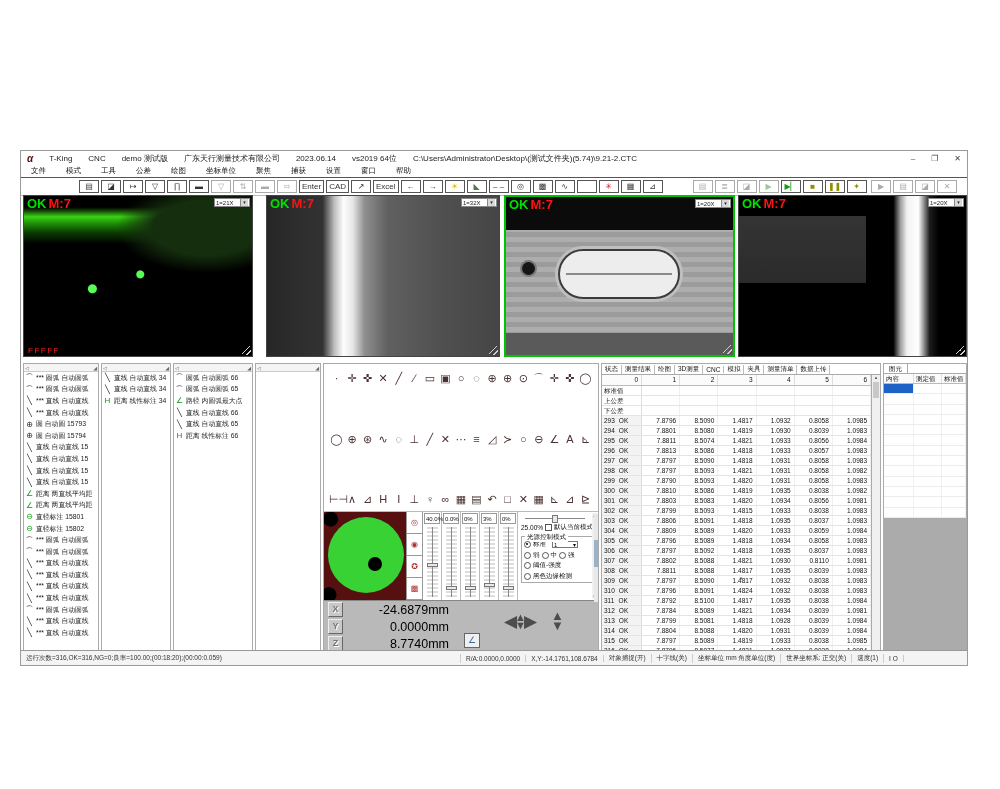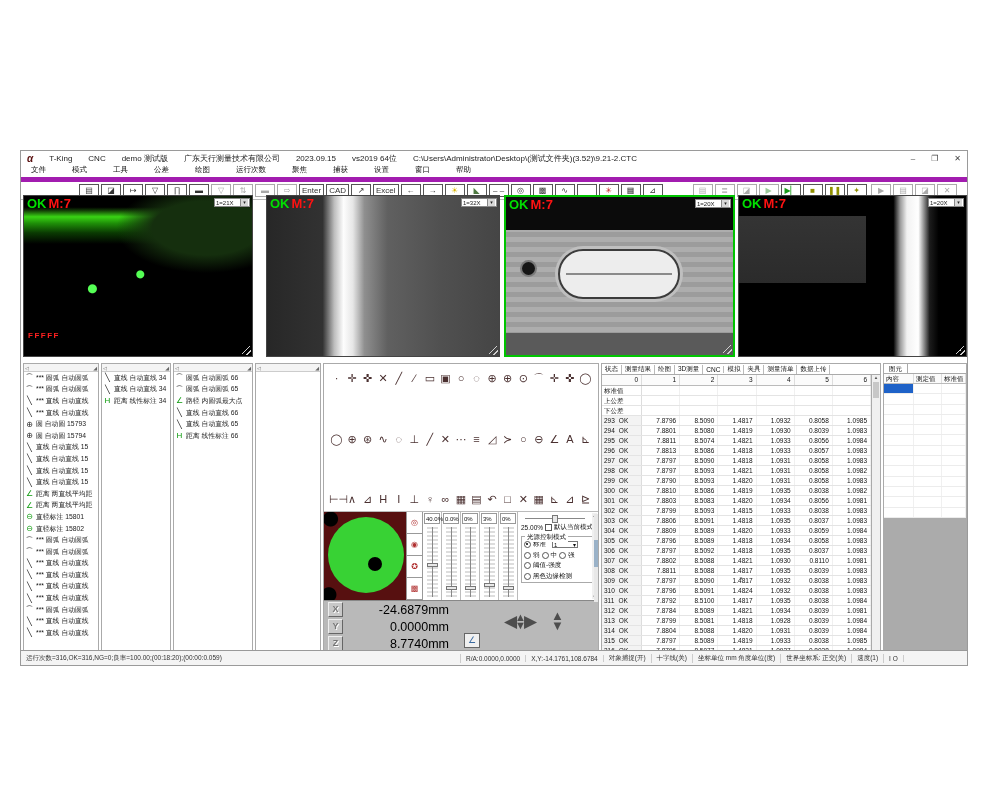--- a/index.html
+++ b/index.html
@@ -9,21 +9,21 @@
        background:#fff;border:1px solid #9a9a9a;box-sizing:border-box;font-size:7.5px;}
 
   
   .titlebar{height:14px;display:flex;align-items:center;gap:16px;padding:0 6px;font-size:8px;white-space:nowrap;overflow:hidden;}
   .logo{font-weight:bold;font-style:italic;color:#5a1010;font-size:10px;}
   .tseg{color:#222;}
   .winbtns{margin-left:auto;display:flex;gap:16px;color:#444;font-size:8px;}
   .winbtns span{cursor:pointer;}
 
   
-  .menubar{height:12px;display:flex;gap:26px;padding:0 10px;font-size:7.5px;border-bottom:5px solid #a21caf;}
+  .menubar{height:12px;display:flex;gap:20px;align-items:center;padding:0 10px;font-size:7.5px;border-bottom:1px solid #a21caf;}
   .menuitem{cursor:pointer;}
 
   
   .toolbar{height:17px;display:flex;align-items:center;gap:2px;padding:0 4px 0 58px;border-bottom:1px solid #bbb;}
   .tbtn{min-width:20px;height:13px;box-sizing:border-box;border:1px solid #555;background:#fff;
         display:flex;align-items:center;justify-content:center;font-size:8px;padding:0 2px;color:#333;cursor:pointer;white-space:nowrap;}
   .tbtn[data-cls="dis"]{color:#aaa;border-color:#aaa;}
   .tbtn[data-cls="yellow"]{color:#d8b400;}
   .tbtn[data-cls="green"]{color:#4f7a42;}
   .tbtn[data-cls="red"]{color:#c01010;}
@@ -62,21 +62,21 @@
      background:#161616;box-shadow:0 0 0 2px #7a7a7a;}
   .cam[data-img="view3"] .slot{display:block;position:absolute;left:23%;top:33%;width:52%;height:29%;border-radius:999px;
      background:#ededed;border:2px solid #3c3c3c;box-shadow:0 0 0 3px #bfbfbf;}
   .cam[data-img="view3"] .slot .pin{position:absolute;left:5%;top:47%;width:90%;height:2px;background:#8a8a8a;}
   .camlabel{position:absolute;left:3px;top:0;display:flex;gap:2px;font-weight:bold;font-size:13px;line-height:15px;}
   .camlabel .ok{color:#00e000;}
   .camlabel .m{color:#ff1212;}
   .zoomsel{position:absolute;right:2px;top:2px;width:36px;height:9px;background:#fff;border:1px solid #888;
      font-size:6px;display:flex;align-items:center;justify-content:space-between;padding:0 1px;box-sizing:border-box;color:#222;cursor:pointer;}
   .zoomsel .dd{width:7px;height:7px;background:#d8d8d8;border-left:1px solid #888;font-size:5px;line-height:7px;text-align:center;}
-  .cam .overlay{position:absolute;left:4px;bottom:16px;color:#ff2020;font-size:8px;font-weight:bold;letter-spacing:1.5px;}
+  .cam .overlay{position:absolute;left:4px;bottom:1px;color:#ff2020;font-size:8px;font-weight:normal;letter-spacing:1.5px;}
   .cam .grip{position:absolute;right:1px;bottom:1px;width:9px;height:9px;
      background:linear-gradient(135deg, rgba(0,0,0,0) 0 40%, #cfcfcf 40% 50%, rgba(0,0,0,0) 50% 68%, #cfcfcf 68% 78%, rgba(0,0,0,0) 78%);}
 
   
   .bottom{position:absolute;left:0;top:212px;right:0;height:290px;}
   .listcol{position:absolute;top:0;bottom:0;border:1px solid #aaa;background:#fff;box-sizing:border-box;overflow:hidden;}
   #col1{left:2px;width:76px;} #col2{left:80px;width:70px;} #col3{left:152px;width:80px;} #col4{left:234px;width:66px;}
   .colscroll{height:7px;border-bottom:1px solid #ccc;background:#f4f4f4;display:flex;align-items:center;justify-content:space-between;
      font-size:5px;color:#666;padding:0 1px;}
   .litem{display:flex;align-items:center;gap:2px;height:11.6px;font-size:6.8px;white-space:nowrap;padding-left:1px;cursor:pointer;}
@@ -180,38 +180,38 @@
 <body>
 
 <div id="app">
 
   <div class="titlebar">
     <span class="logo">α</span>
     <span class="tseg">T-King</span>
     <span class="tseg">CNC</span>
     <span class="tseg">demo 测试版</span>
     <span class="tseg">广东天行测量技术有限公司</span>
-    <span class="tseg">2023.09.15</span>
+    <span class="tseg">2023.06.14</span>
     <span class="tseg">vs2019 64位</span>
-    <span class="tseg">C:\Users\Administrator\Desktop\(测试文件夹)(3.52)\9.21-2.CTC</span>
+    <span class="tseg">C:\Users\Administrator\Desktop\(测试文件夹)(5.74)\9.21-2.CTC</span>
     <span class="winbtns">
       <span>–</span>
       <span>❐</span>
       <span>✕</span>
     </span>
   </div>
 
   <div class="menubar">
 
   <span class="menuitem">文件</span>
       <span class="menuitem">模式</span>
       <span class="menuitem">工具</span>
       <span class="menuitem">公差</span>
       <span class="menuitem">绘图</span>
-      <span class="menuitem">运行次数</span>
+      <span class="menuitem">坐标单位</span>
       <span class="menuitem">聚焦</span>
       <span class="menuitem">捕获</span>
       <span class="menuitem">设置</span>
       <span class="menuitem">窗口</span>
       <span class="menuitem">帮助</span>
     </div>
 
   <div class="toolbar">
     <span class="tbgroup">
       <span class="tbtn" title="save-button">

